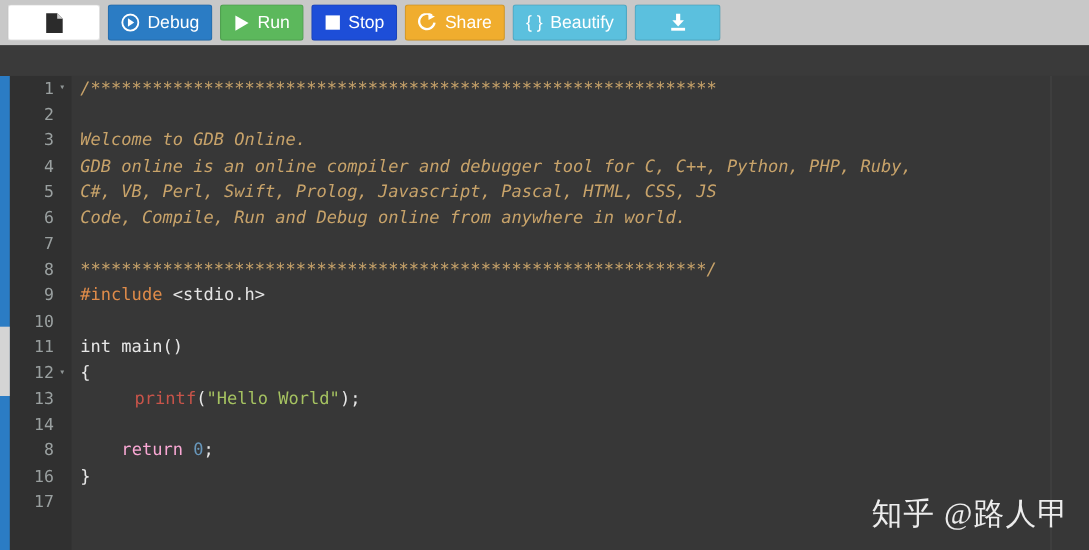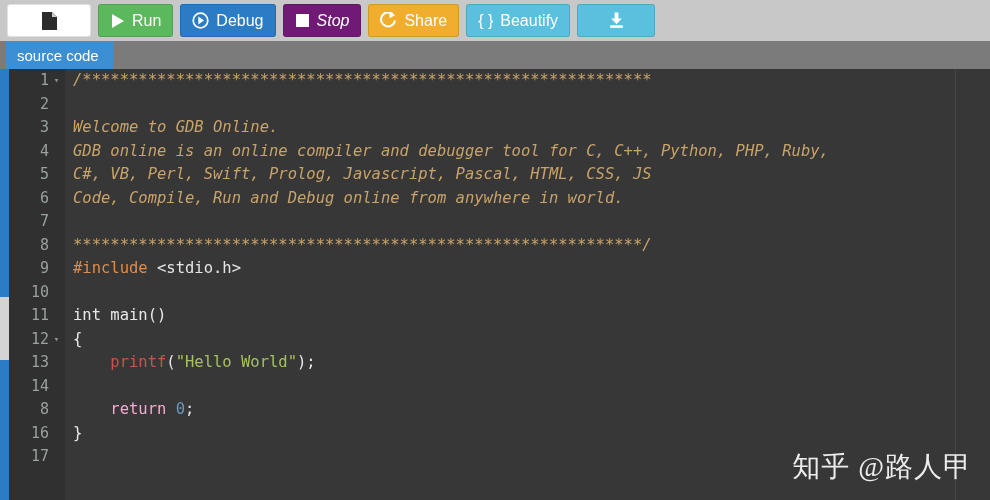--- a/index.html
+++ b/index.html
@@ -35,21 +35,21 @@
     white-space: nowrap;
     user-select: none;
   }
   .btn-file {
     background: #ffffff;
     width: 84px;
     padding: 0;
   }
   .btn-run    { background: #5cb85c; }
   .btn-debug  { background: #2b7cc4; }
-  .btn-stop   { background: #701a75; font-style: italic; }
+  .btn-stop   { background: #1d4ed8; }
   .btn-share  { background: #f0ad2e; }
   .btn-save   { background: #2b7cc4; }
   .btn-beauty { background: #5bc0de; }
   .btn-dl     { background: #5bc0de; width: 78px; padding: 0; }
 
   .ico { display: inline-flex; align-items: center; justify-content: center; flex: none; }
 
   
   .tabbar {
     position: absolute; left: 0; top: 41px;
@@ -121,21 +121,21 @@
     font-size: 15.5px;
     white-space: pre;
     overflow: hidden;
   }
   .cl { height: 23.5px; line-height: 23.5px; color: #e8e8e8; }
 
   .c-comment { color: #c8a36a; font-style: italic; }
   .c-pre     { color: #e08c4a; }
   .c-inc     { color: #e5e5e5; }
   .c-kw      { color: #f9a8d4; }
-  .c-fn      { color: #c8544a; }
+  .c-fn      { color: #c8544a; margin-left: 12px; }
   .c-str     { color: #a5c261; }
   .c-num     { color: #6897bb; }
   .c-plain   { color: #e8e8e8; }
 
   
   .margin-guide {
     position: absolute; left: 955px; top: 0;
     width: 1px; height: 431px;
     background: rgba(255,255,255,0.07);
   }
@@ -160,37 +160,37 @@
 
     <div class="btn btn-file">
       <span class="ico">
         <svg width="17" height="20" viewBox="0 0 17 20">
           <path d="M1 1 H11 L16 6 V19 H1 Z" fill="#2b2b2b"></path>
           <path d="M11 1 L16 6 H11 Z" fill="#cccccc"></path>
         </svg>
       </span>
     </div>
 
+    <div class="btn btn-debug">
+      <span class="ico">
+        <svg width="17" height="17" viewBox="0 0 17 17">
+          <circle cx="8.5" cy="8.5" r="7.3" fill="none" stroke="#ffffff" stroke-width="1.7"></circle>
+          <path d="M6.3 4.6 L12 8.5 L6.3 12.4 Z" fill="#ffffff"></path>
+        </svg>
+      </span>
+      <span>Debug</span>
+    </div>
+
     <div class="btn btn-run">
       <span class="ico">
         <svg width="15" height="16" viewBox="0 0 15 16">
             <path d="M2 1 L14 8 L2 15 Z" fill="#ffffff"></path>
           </svg>
       </span>
       <span>Run</span>
-    </div>
-
-    <div class="btn btn-debug">
-      <span class="ico">
-        <svg width="17" height="17" viewBox="0 0 17 17">
-          <circle cx="8.5" cy="8.5" r="7.3" fill="none" stroke="#ffffff" stroke-width="1.7"></circle>
-          <path d="M6.3 4.6 L12 8.5 L6.3 12.4 Z" fill="#ffffff"></path>
-        </svg>
-      </span>
-      <span>Debug</span>
     </div>
 
     <div class="btn btn-stop">
       <span class="ico">
         <svg width="15" height="15" viewBox="0 0 15 15">
             <rect x="1" y="1" width="13" height="13" fill="#ffffff"></rect>
           </svg>
       </span>
       <span>Stop</span>
     </div>
@@ -216,25 +216,20 @@
         <svg width="19" height="19" viewBox="0 0 19 19">
           <rect x="7.6" y="1.5" width="3.8" height="7" fill="#ffffff"></rect>
           <path d="M4.2 7.4 L14.8 7.4 L9.5 13.2 Z" fill="#ffffff"></path>
           <rect x="3.2" y="14.3" width="12.6" height="2.6" fill="#ffffff"></rect>
         </svg>
       </span>
     </div>
 
   </div>
 
-  <div class="tabbar">
-    <div class="tab-active">
-      <span>source code</span>
-    </div>
-  </div>
 
   <div class="editor">
 
     <div class="vstrip">
       <div class="vthumb"></div>
     </div>
 
     <div class="gutter" id="gutter">
         <div class="gutter-line">1<span class="fold">▾</span></div>
         <div class="gutter-line">2</div>

